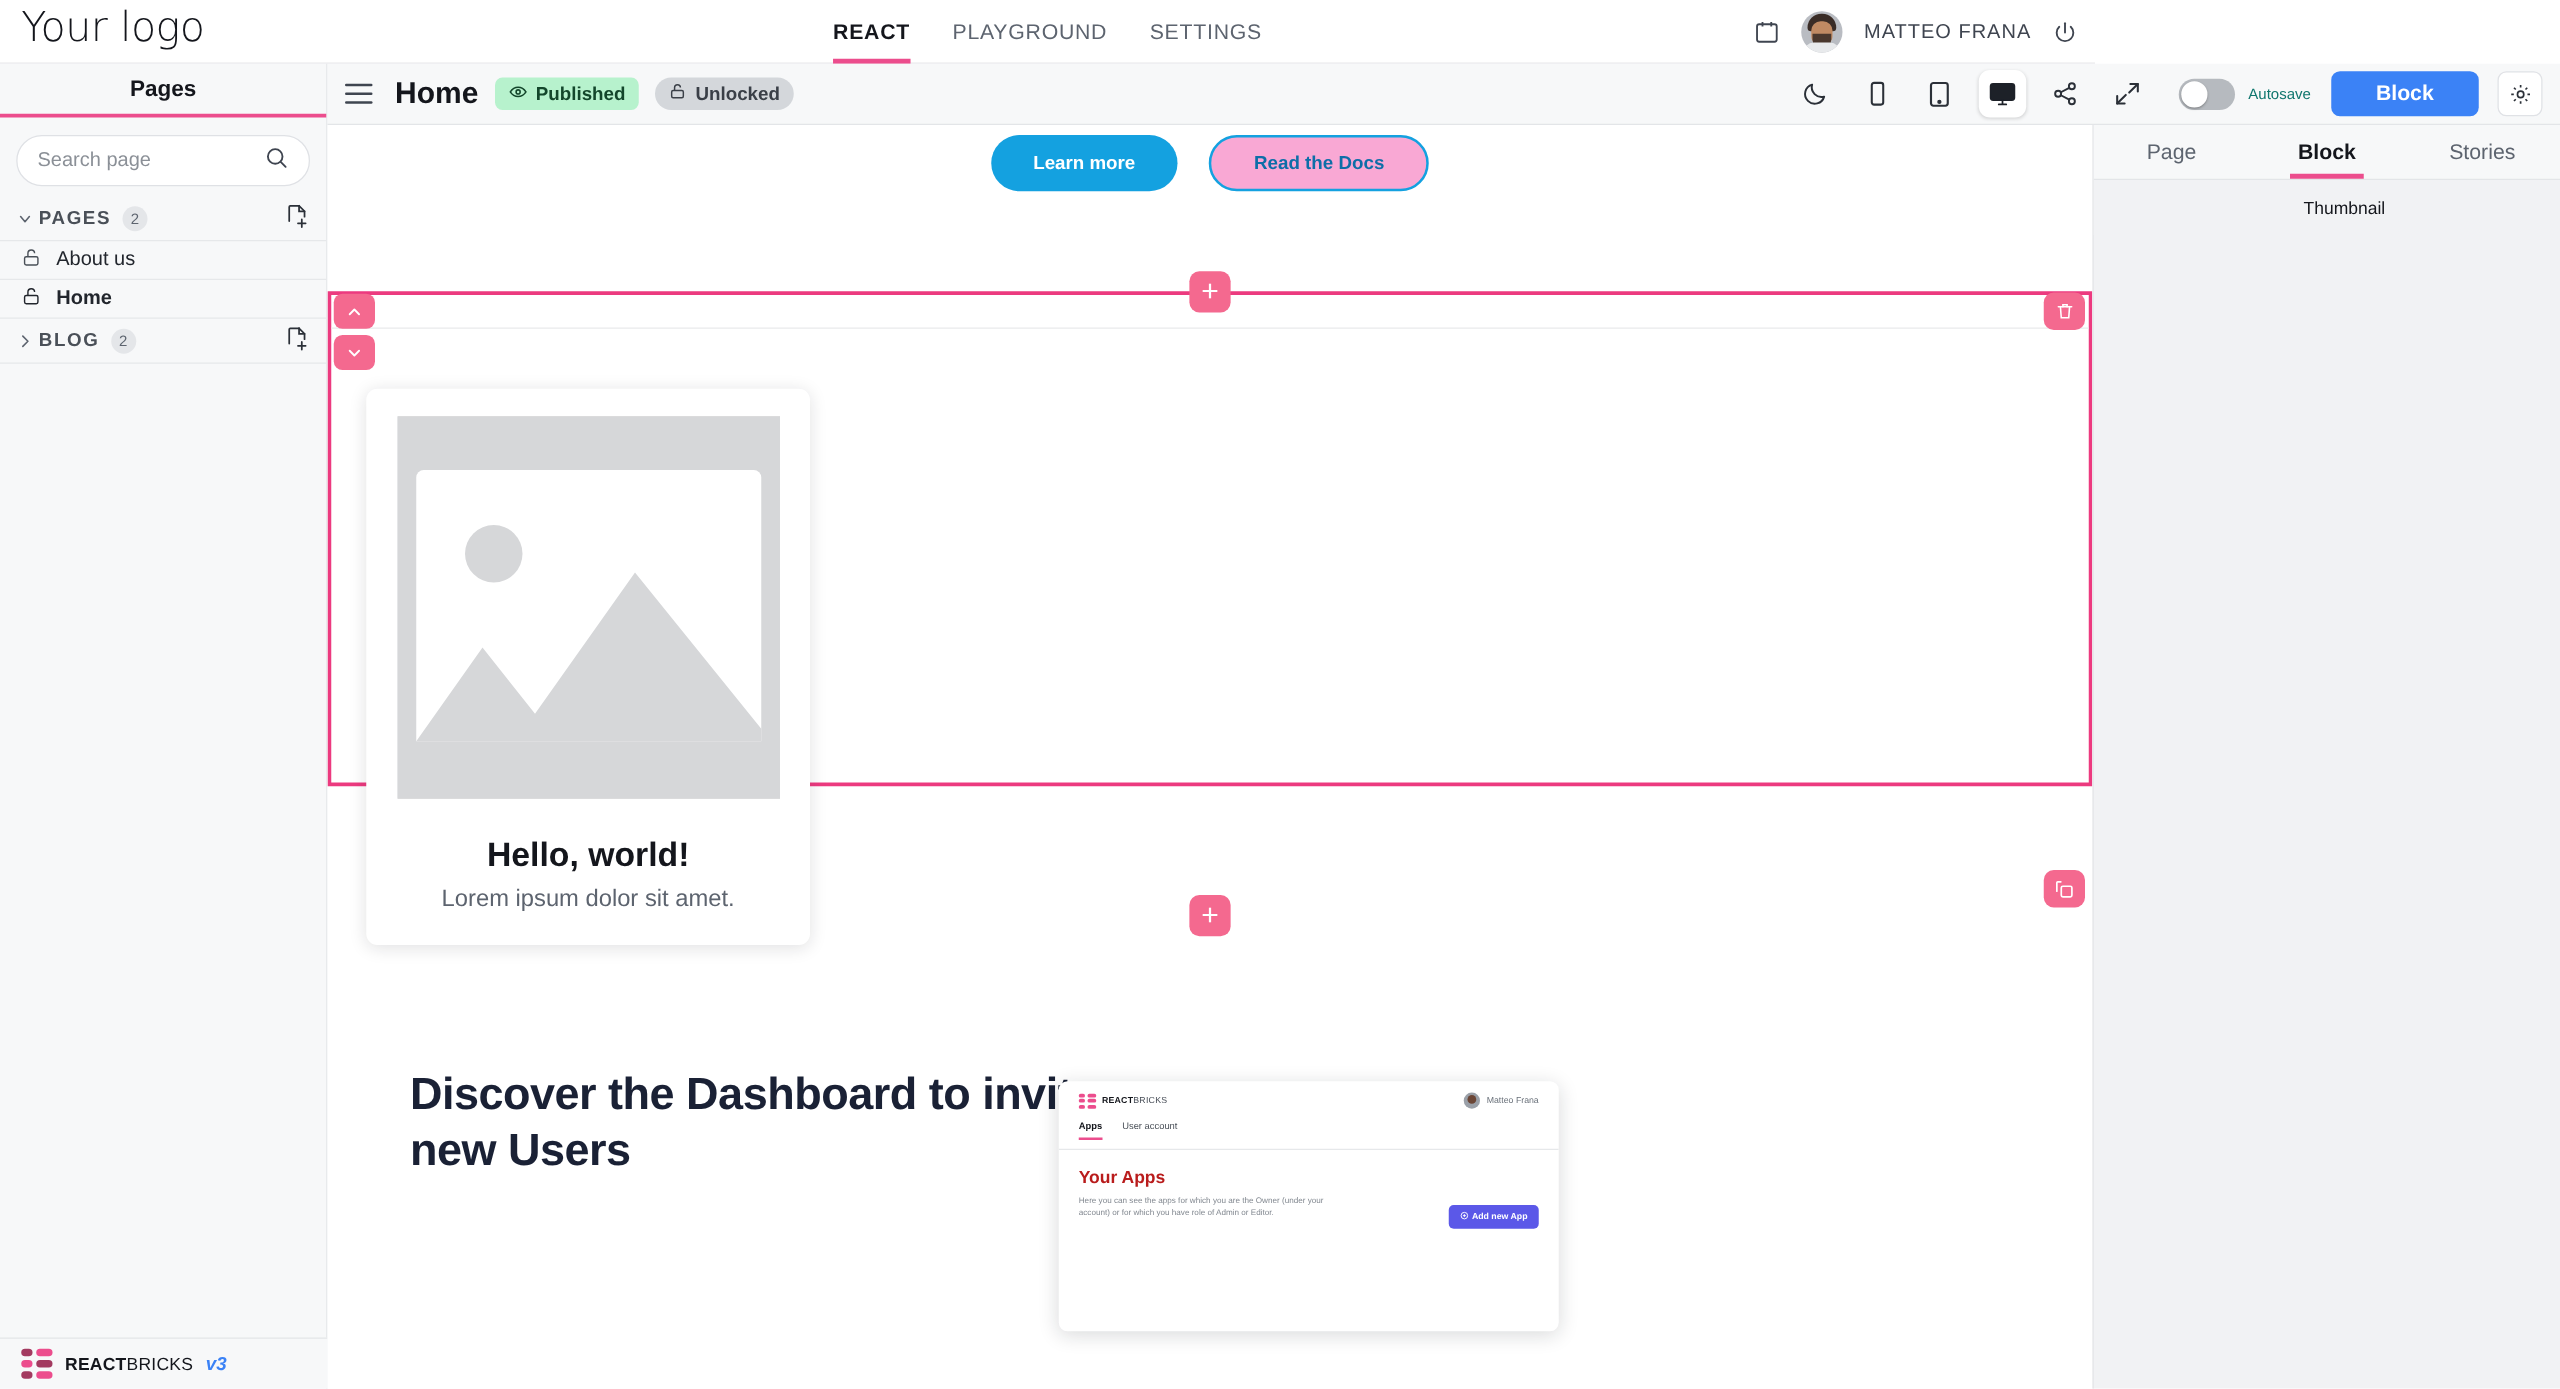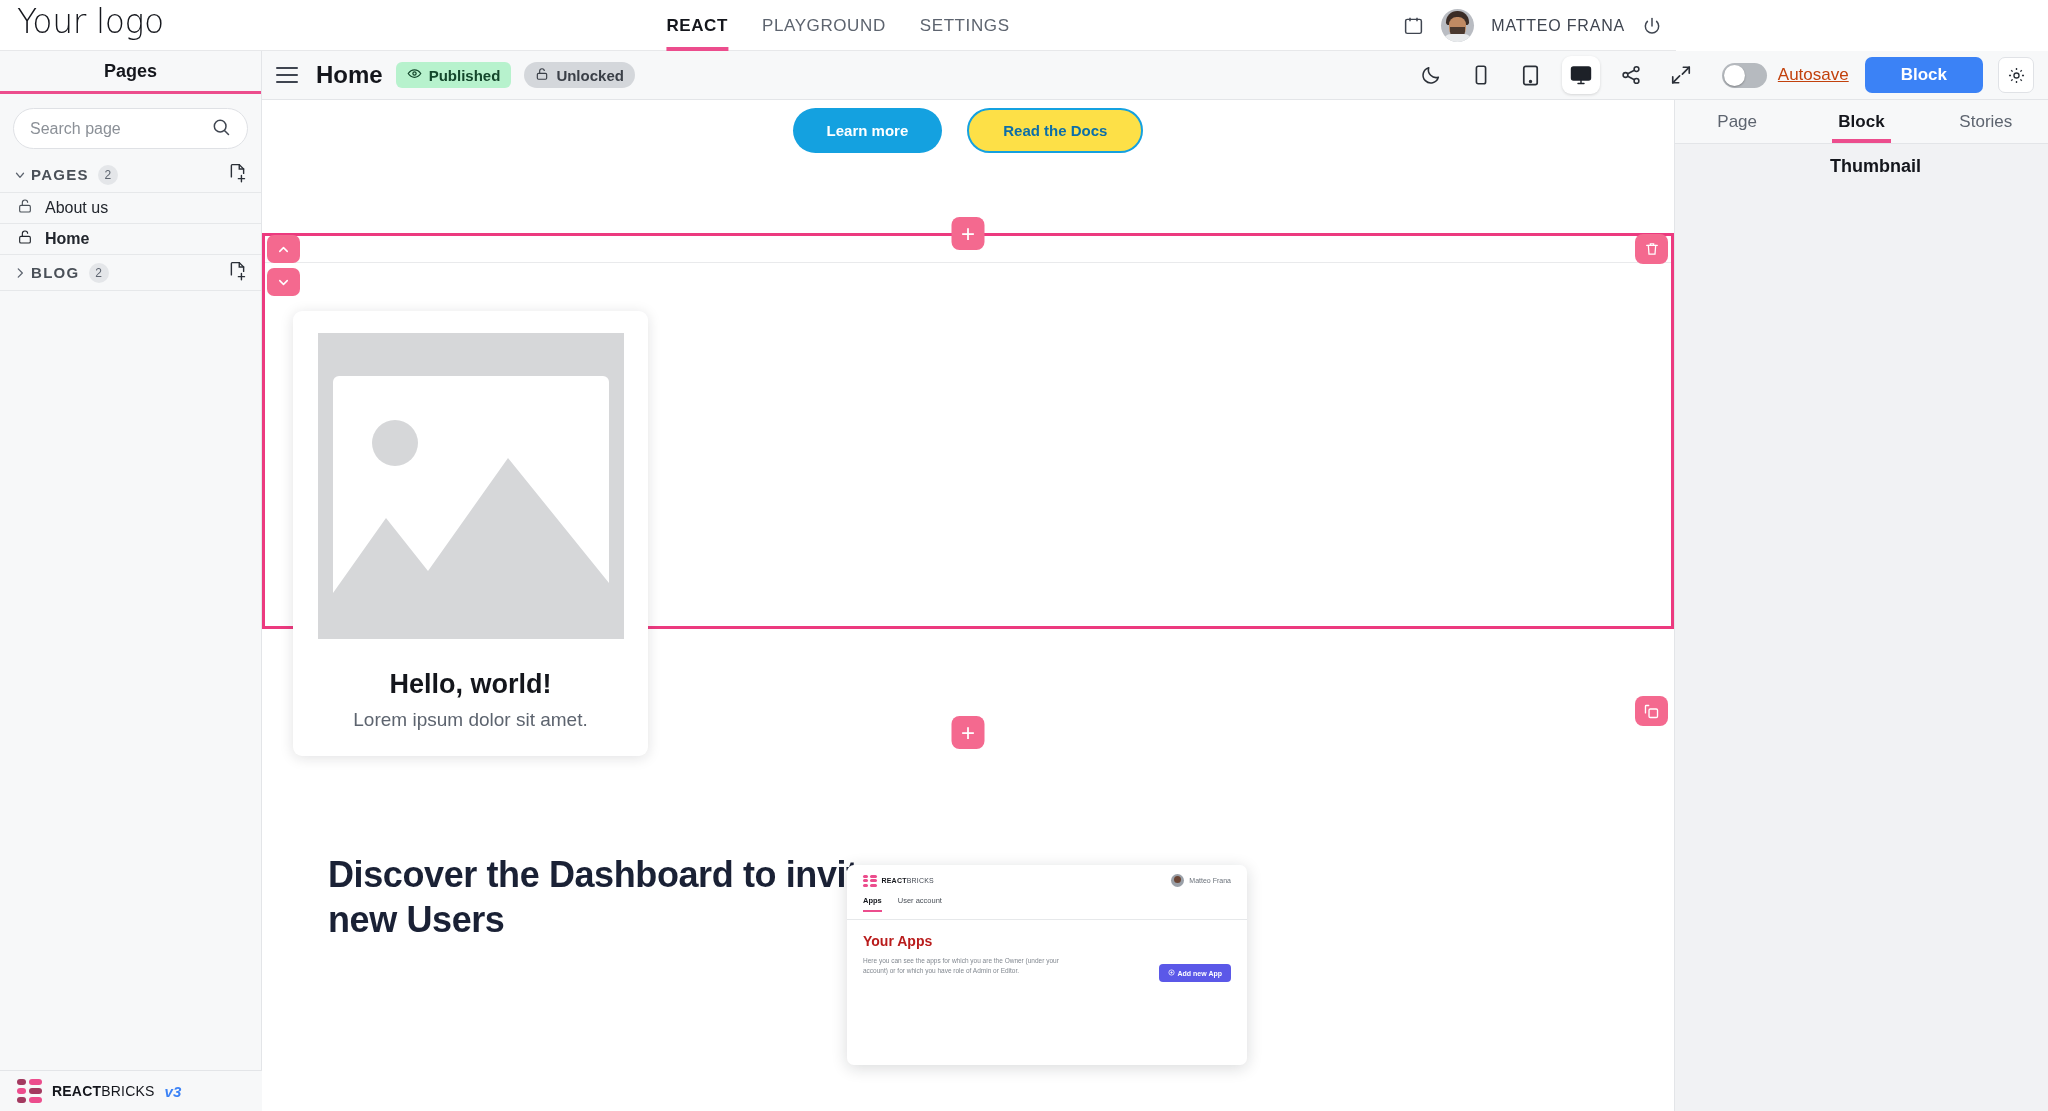--- a/index.html
+++ b/index.html
@@ -136,21 +136,21 @@
   .tool.selected { background: #ffffff; box-shadow: 0 1px 3px rgba(0,0,0,0.14); }
   .autosave-wrap { display: flex; align-items: center; gap: 11px; margin-left: 22px; }
   .toggle {
     width: 45px; height: 25px; border-radius: 13px; background: #b6babf;
     position: relative; cursor: pointer;
   }
   .toggle .knob {
     position: absolute; left: 2px; top: 2px; width: 21px; height: 21px;
     border-radius: 50%; background: #ffffff; box-shadow: 0 1px 2px rgba(0,0,0,.3);
   }
-  .autosave-label { font-size: 17px; color: #c2410c; text-decoration: underline; }
+  .autosave-label { font-size: 12px; color: #0f766e; }
   .save-btn {
     margin-left: 16px; height: 36px; padding: 0 36px; border-radius: 7px;
     background: #3b82f6; color: #ffffff; font-size: 17px; font-weight: bold;
     display: flex; align-items: center; justify-content: center; cursor: pointer;
     border: none; font-family: "Liberation Sans", sans-serif;
   }
   .gear-btn {
     margin-left: 15px; width: 36px; height: 36px; border-radius: 7px;
     background: #ffffff; border: 1px solid #e0e2e6;
     display: flex; align-items: center; justify-content: center; cursor: pointer;
@@ -169,41 +169,41 @@
     flex: 1; display: flex; align-items: center; justify-content: center;
     font-size: 17px; color: #5d646f; position: relative; cursor: pointer;
   }
   .rp-tab.active { color: #14161c; font-weight: bold; }
   .rp-tab.active::after {
     content:""; position: absolute; left: 26%; right: 26%; bottom: 0;
     height: 4px; background: #ec4d8d;
   }
   .rp-section-title {
     height: 44px; display: flex; align-items: center; justify-content: center;
-    font-size: 18px; font-weight: bold; color: #14161c; background: #f1f2f4; padding-left: 28px;
+    font-size: 14px; font-weight: normal; color: #14161c; background: #f1f2f4; padding-left: 28px;
   }
 
   
   .canvas {
     position: absolute; left: 262px; top: 100px; width: 1412px; height: 1011px;
     background: #ffffff; overflow: hidden;
   }
   .canvas-inner { position: relative; width: 100%; height: 100%; }
 
   .hero-buttons {
     position: absolute; top: 8px; left: 0; width: 100%;
     display: flex; justify-content: center; gap: 25px;
   }
   .btn-pill {
     height: 45px; border-radius: 23px; display: flex; align-items: center;
     justify-content: center; font-size: 15px; font-weight: bold; cursor: pointer;
     padding: 0 34px;
   }
   .btn-filled { background: #14a1e0; color: #ffffff; }
-  .btn-outline { background: #fde047; color: #0d6ea8; border: 2px solid #14a1e0; }
+  .btn-outline { background: #f9a8d4; color: #0d6ea8; border: 2px solid #14a1e0; }
 
   
   .sel-block {
     position: absolute; left: 0px; top: 133px; width: 1412px; height: 396px;
     border: 3px solid #ec3a7f;
   }
   .sel-inner-line { position:absolute; left:0; top:26px; width:100%; height:1px; background:#e9eaec; }
   .add-btn {
     position: absolute; left: 50%; transform: translateX(-50%);
     width: 33px; height: 33px; border-radius: 8px; background: #f4698f;

